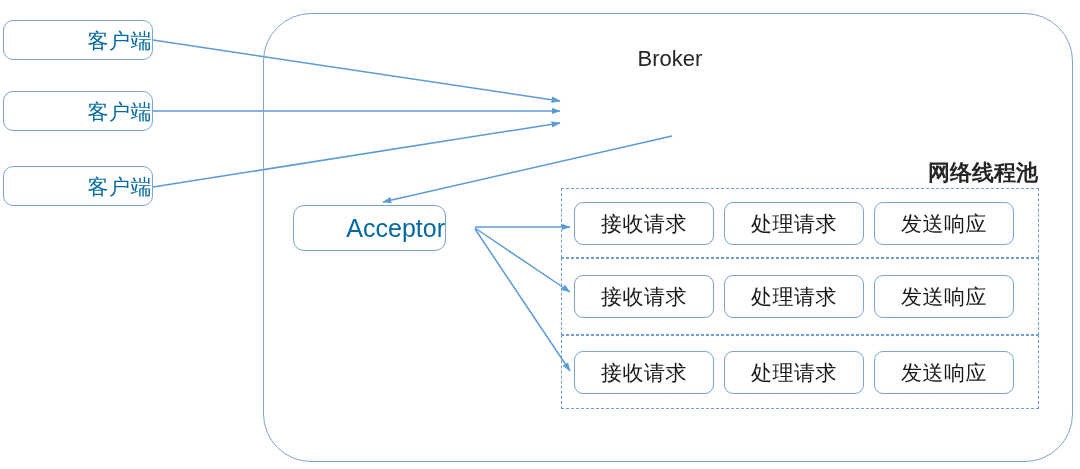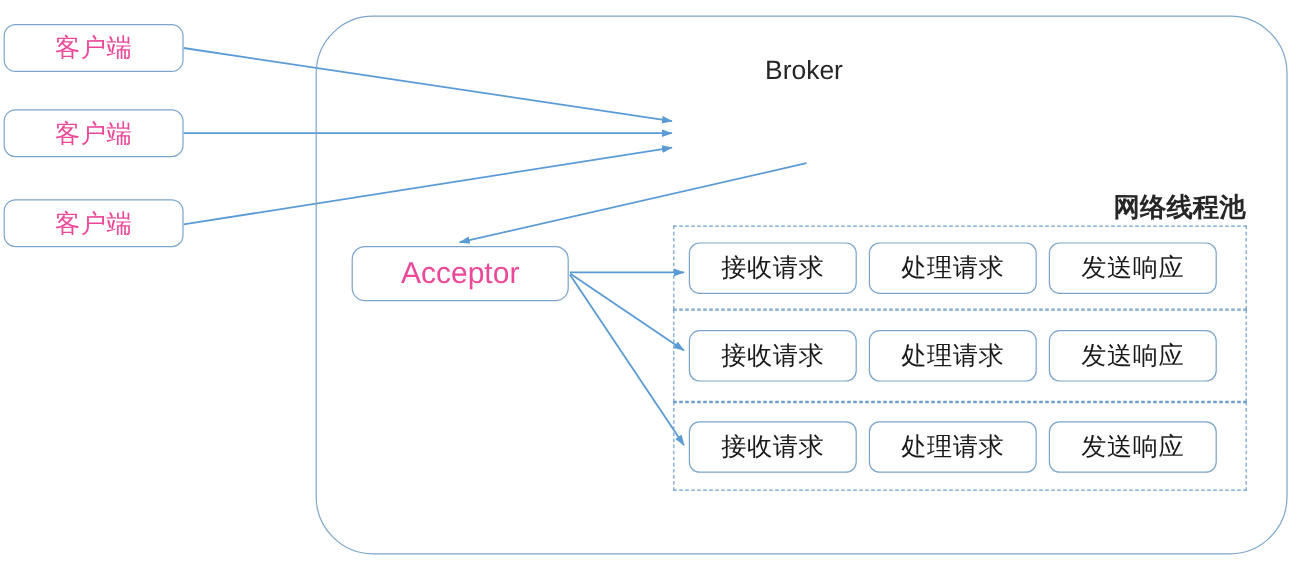--- a/index.html
+++ b/index.html
@@ -30,22 +30,22 @@
 
   
   .node {
     position: absolute;
     box-sizing: border-box;
     background: #ffffff;
     border: 1.6px solid #7ba5cc;
     border-radius: 9px;
     display: flex;
     align-items: center;
-    justify-content: center;
-    color: #ec4899;
+    justify-content: flex-end;
+    color: #0369a1;
     z-index: 3;
   }
   .node-label {
     line-height: 1;
     white-space: nowrap;
   }
 
   
   .client-box {
     left: 3px;
@@ -95,21 +95,21 @@
     border-radius: 11px;
   }
   #socket-server .node-label {
     font-size: 25px;
   }
 
   
   #acceptor {
     left: 293px;
     top: 205px;
-    width: 181px;
+    width: 153px;
     height: 46px;
     border-radius: 11px;
   }
   #acceptor .node-label {
     font-size: 25px;
   }
 
   
   #thread-pool-title {
     position: absolute;

